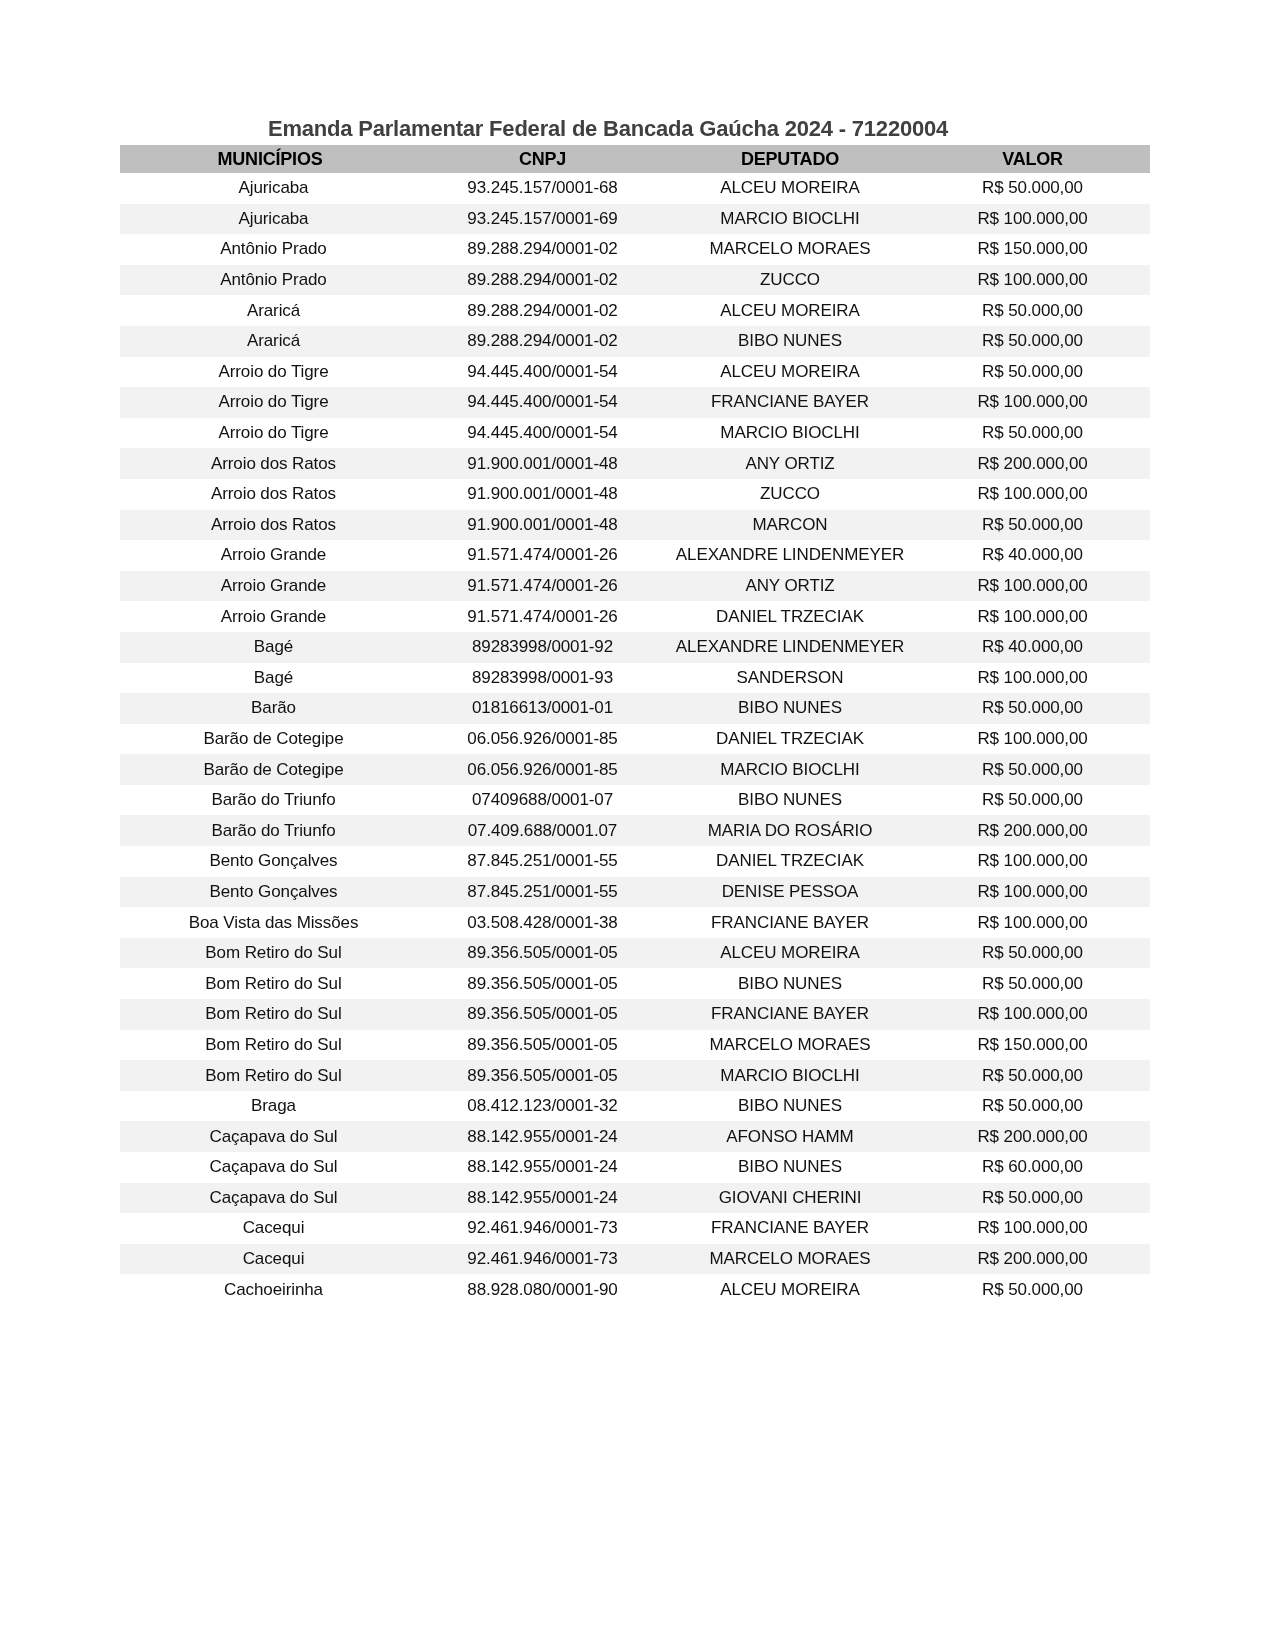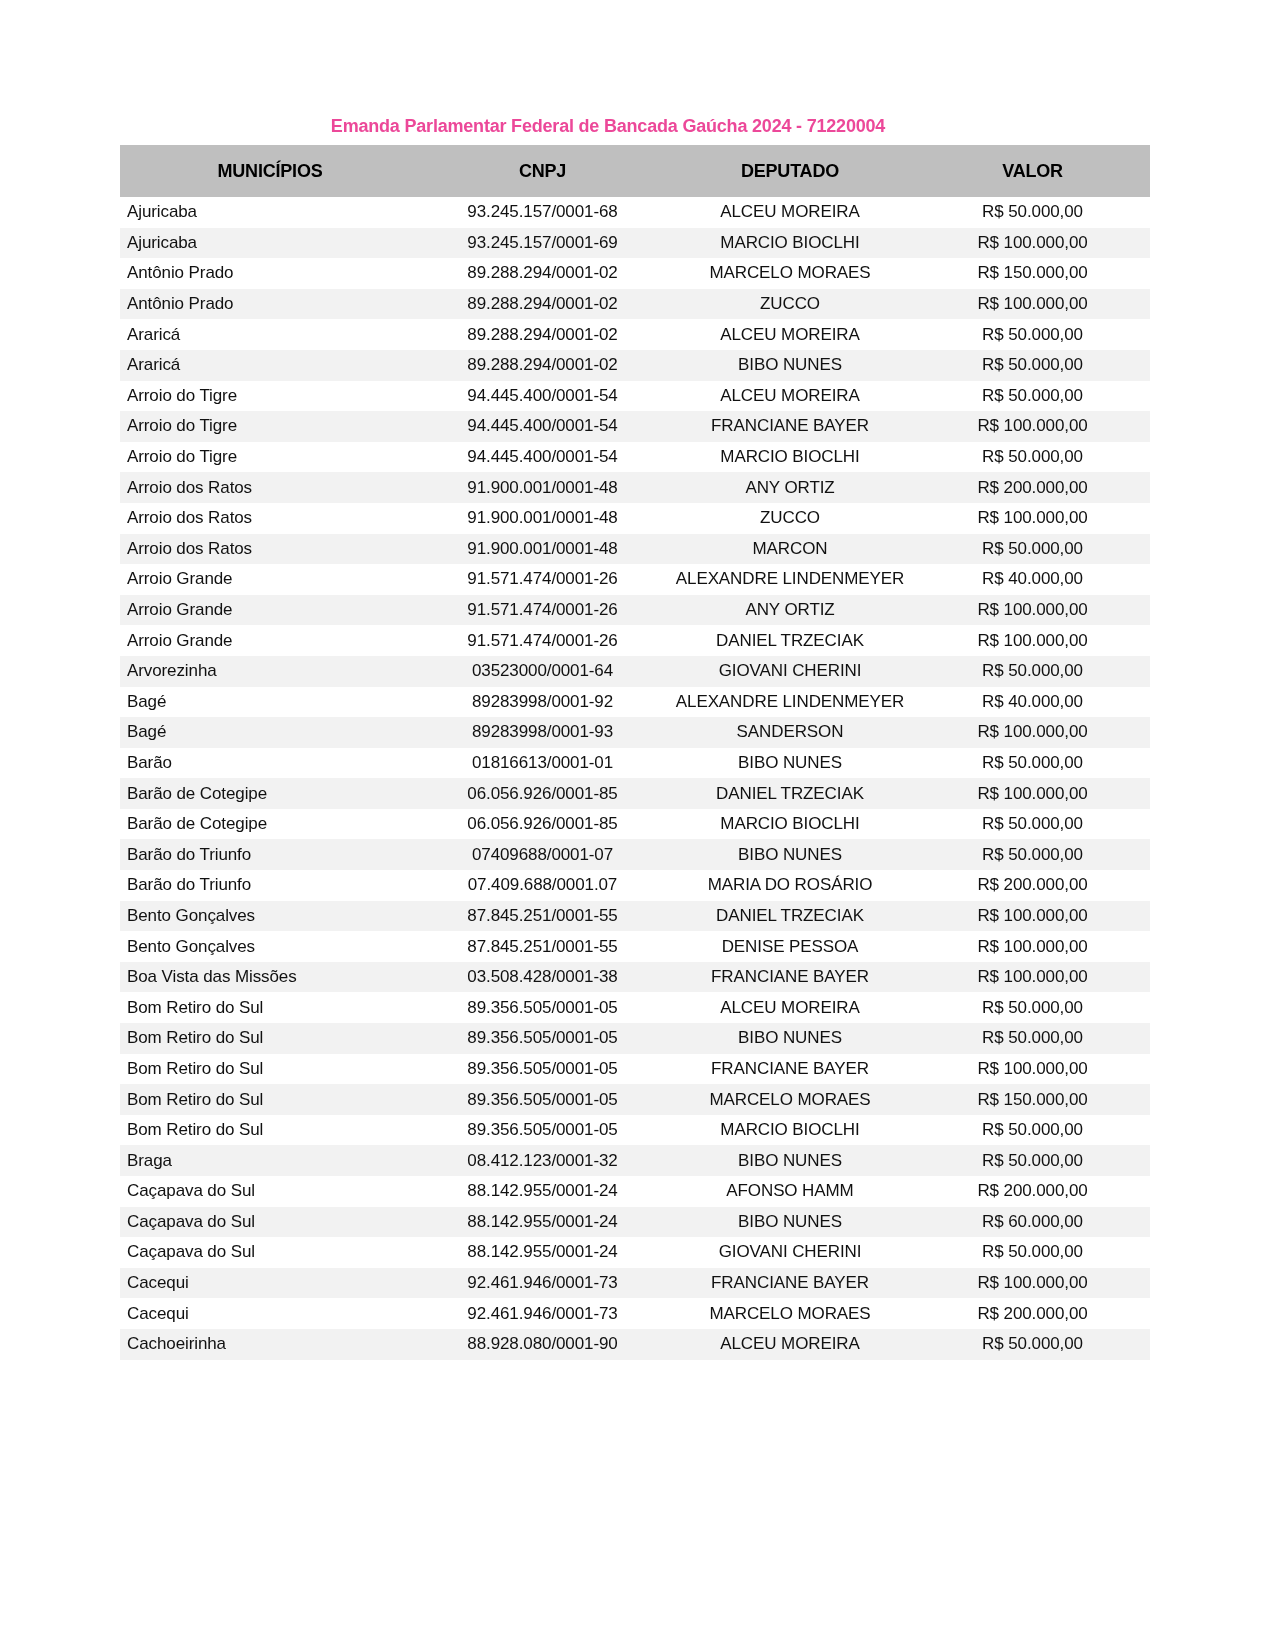--- a/index.html
+++ b/index.html
@@ -14,21 +14,21 @@
     width:1275px;height:1650px;
     background:var(--page-bg);
     font-family:"Liberation Sans","DejaVu Sans",sans-serif;
     color:var(--text);
     overflow:hidden;
   }
   .title{
     position:absolute;
     top:116px;left:93px;width:1030px;
     text-align:center;
-    font-size:18px;font-weight:bold;color:#ec4899;
+    font-size:22px;font-weight:bold;color:#404040;
     letter-spacing:-0.2px;
     white-space:nowrap;
   }
   .table-wrap{
     position:absolute;
     left:120px;top:145px;width:1030px;
   }
   table{
     border-collapse:collapse;
     width:100%;
@@ -39,34 +39,34 @@
   col.c-dep{width:250px;}
   col.c-val{width:235px;}
   thead th{
     background:var(--header-bg);
     height:28px;
     font-size:18px;
     font-weight:bold;
     color:#000;
     text-align:center;
     vertical-align:middle;
-    padding:12px;
+    padding:0;
     letter-spacing:-0.2px;
   }
   tbody td{
     height:30.6px;
     font-size:17px;
     padding:0;
     vertical-align:middle;
     white-space:nowrap;
     overflow:visible;
     letter-spacing:-0.1px;
   }
   tbody tr:nth-child(even){background:var(--stripe-bg);}
-  td.mun{text-align:left;padding-left:7px;}
+  td.mun{text-align:center;padding-left:7px;}
   td.ctr{text-align:center;}
 </style>
 </head>
 <body>
 
 <div class="page">
   <div class="title">Emanda Parlamentar Federal de Bancada Gaúcha 2024 - 71220004</div>
 
   <div class="table-wrap">
     <table>
@@ -169,26 +169,20 @@
             <td class="ctr">ANY ORTIZ</td>
             <td class="ctr">R$ 100.000,00</td>
           </tr>
           <tr>
             <td class="mun">Arroio Grande</td>
             <td class="ctr">91.571.474/0001-26</td>
             <td class="ctr">DANIEL TRZECIAK</td>
             <td class="ctr">R$ 100.000,00</td>
           </tr>
           <tr>
-            <td class="mun">Arvorezinha</td>
-            <td class="ctr">03523000/0001-64</td>
-            <td class="ctr">GIOVANI CHERINI</td>
-            <td class="ctr">R$ 50.000,00</td>
-          </tr>
-          <tr>
             <td class="mun">Bagé</td>
             <td class="ctr">89283998/0001-92</td>
             <td class="ctr">ALEXANDRE LINDENMEYER</td>
             <td class="ctr">R$ 40.000,00</td>
           </tr>
           <tr>
             <td class="mun">Bagé</td>
             <td class="ctr">89283998/0001-93</td>
             <td class="ctr">SANDERSON</td>
             <td class="ctr">R$ 100.000,00</td>

